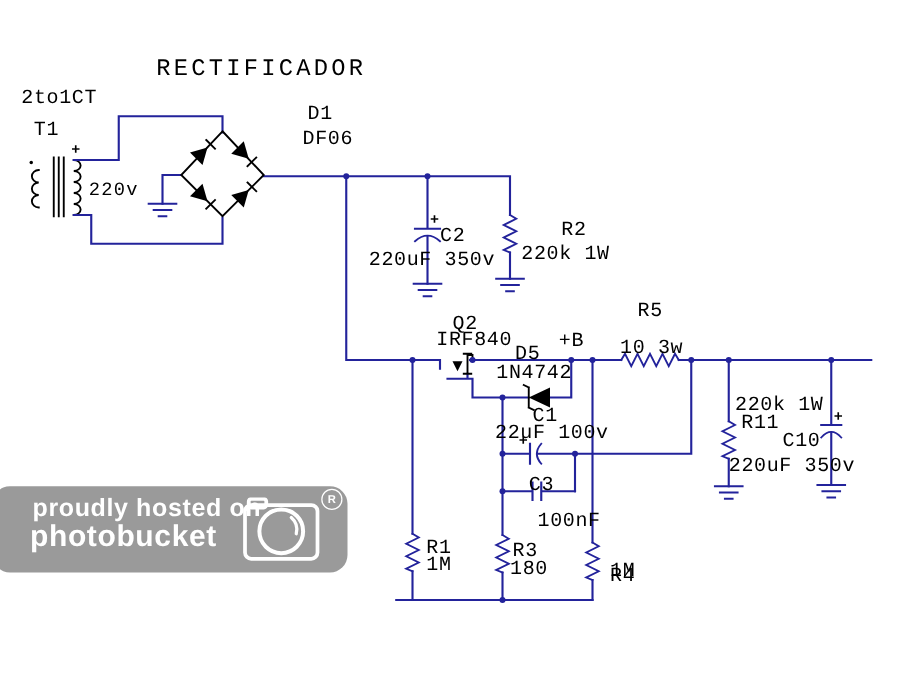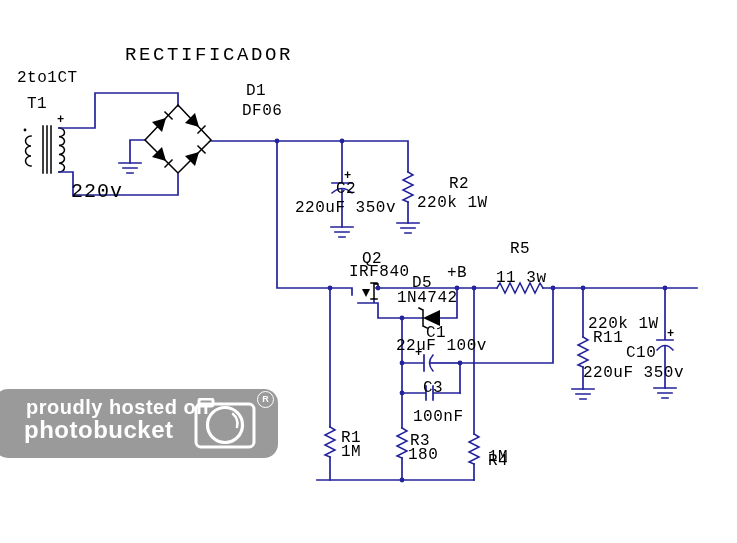--- a/index.html
+++ b/index.html
@@ -10,21 +10,21 @@
   body{width:737px;height:543px;background:var(--background);position:relative;overflow:hidden;
        font-family:"Liberation Mono","DejaVu Sans Mono",monospace;}
   #stage{position:absolute;left:0;top:0;width:737px;height:543px;}
   svg.schem{position:absolute;left:0;top:0;}
   .w{fill:none;stroke:var(--wire);stroke-width:1.7px;stroke-linecap:square;stroke-linejoin:miter;}
   .wt{fill:none;stroke:var(--wire);stroke-width:1.5px;stroke-linecap:square;}
   .blk{fill:none;stroke:var(--glyph);stroke-width:1.5px;stroke-linecap:square;}
   .fblk{fill:var(--glyph);stroke:none;}
   .dot{fill:var(--wire);stroke:none;}
   .lbl{position:absolute;color:var(--text);font-size:16px;line-height:1;letter-spacing:.5px;white-space:pre;}
-  .lbl.big{font-size:20px;letter-spacing:1px;margin-top:37px;}
+  .lbl.big{font-size:15px;letter-spacing:1px;}
   .lbl.title{font-size:19px;letter-spacing:2.6px;font-family:Liberation Mono, monospace;}
   .lbl.plus{font-size:12px;font-weight:bold;letter-spacing:0;}
   
   .watermark{position:absolute;left:-6px;top:389px;width:284px;height:69px;
              background:var(--watermark-bg);border-radius:14px;
              font-family:"Liberation Sans","DejaVu Sans",sans-serif;color:var(--watermark-text);}
   .wm-l1{position:absolute;left:32px;top:7px;font-size:20px;font-weight:bold;letter-spacing:.5px;}
   .wm-l2{position:absolute;left:30px;top:27px;font-size:24px;font-weight:bold;letter-spacing:.5px;}
   .wm-cam{position:absolute;right:20px;top:9px;}
   .wm-reg{position:absolute;right:4px;top:2px;width:15px;height:15px;border:1.6px solid var(--watermark-text);
@@ -169,36 +169,36 @@
   </svg>
 
   <span class="lbl title" style="left:125px;top:46px">RECTIFICADOR</span>
   <span class="lbl" style="left:17px;top:70px">2to1CT</span>
   <span class="lbl" style="left:27px;top:96px">T1</span>
   <span class="lbl plus" style="left:57px;top:114px">+</span>
   <span class="lbl big" style="left:71px;top:145px">220v</span>
   <span class="lbl" style="left:246px;top:83px">D1</span>
   <span class="lbl" style="left:242px;top:103px">DF06</span>
   <span class="lbl plus" style="left:344px;top:170px">+</span>
-  <span class="lbl" style="left:336px;top:181px">C2</span>
+  <span class="lbl" style="left:352px;top:181px">C2</span>
   <span class="lbl" style="left:295px;top:200px">220uF 350v</span>
   <span class="lbl" style="left:449px;top:176px">R2</span>
   <span class="lbl" style="left:417px;top:195px">220k 1W</span>
   <span class="lbl" style="left:362px;top:251px">Q2</span>
   <span class="lbl" style="left:349px;top:264px">IRF840</span>
   <span class="lbl" style="left:412px;top:275px">D5</span>
   <span class="lbl" style="left:397px;top:290px">1N4742</span>
   <span class="lbl" style="left:447px;top:265px">+B</span>
   <span class="lbl" style="left:510px;top:241px">R5</span>
-  <span class="lbl" style="left:496px;top:270px">11 3w</span>
+  <span class="lbl" style="left:496px;top:270px">10 3w</span>
   <span class="lbl" style="left:426px;top:325px">C1</span>
   <span class="lbl" style="left:396px;top:338px">22uF 100v</span>
   <span class="lbl plus" style="left:415px;top:347px">+</span>
   <span class="lbl" style="left:423px;top:380px">C3</span>
-  <span class="lbl" style="left:413px;top:409px">100nF</span>
+  <span class="lbl" style="left:430px;top:409px">100nF</span>
   <span class="lbl" style="left:341px;top:430px">R1</span>
   <span class="lbl" style="left:341px;top:444px">1M</span>
   <span class="lbl" style="left:410px;top:433px">R3</span>
   <span class="lbl" style="left:408px;top:447px">180</span>
   <span class="lbl" style="left:488px;top:453px">R4</span>
   <span class="lbl" style="left:488px;top:449px">1M</span>
   <span class="lbl" style="left:588px;top:316px">220k 1W</span>
   <span class="lbl" style="left:593px;top:330px">R11</span>
   <span class="lbl" style="left:626px;top:345px">C10</span>
   <span class="lbl plus" style="left:667px;top:328px">+</span>

